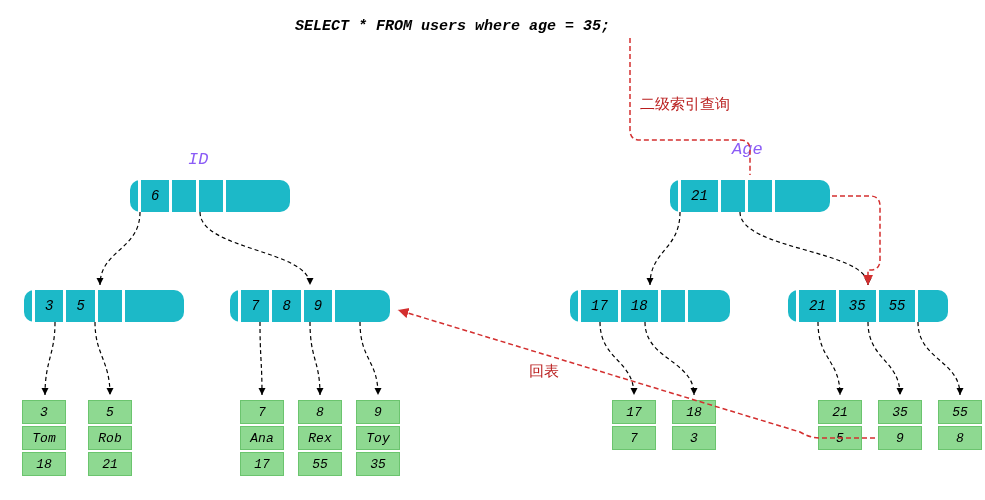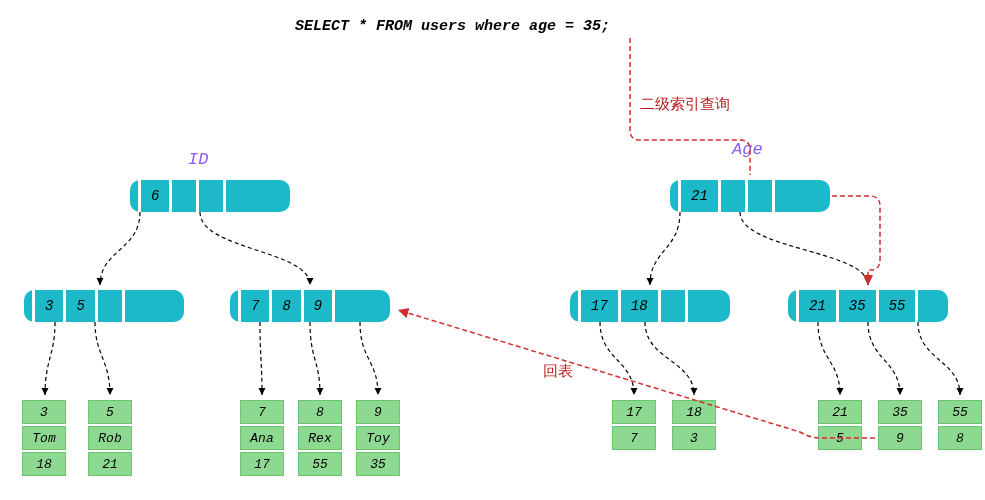--- a/index.html
+++ b/index.html
@@ -85,21 +85,21 @@
 </style>
 </head>
 <body>
 
 <div class="sql">SELECT * FROM users where age = 35;</div>
 
 <div class="label" style="left:188px;top:150px">ID</div>
 <div class="label" style="left:732px;top:140px">Age</div>
 
 <div class="anno" style="left:640px;top:95px">二级索引查询</div>
-<div class="anno" style="left:543px;top:362px">回表</div>
+<div class="anno" style="left:529px;top:362px">回表</div>
 
 <div class="node" style="left:130px;top:180px;width:160px">
   <span class="div"></span>
   <span class="val">6</span>
   <span class="div"></span>
     <span class="val"></span>
     <span class="div"></span>
     <span class="val"></span>
     <span class="div"></span>
 </div>

